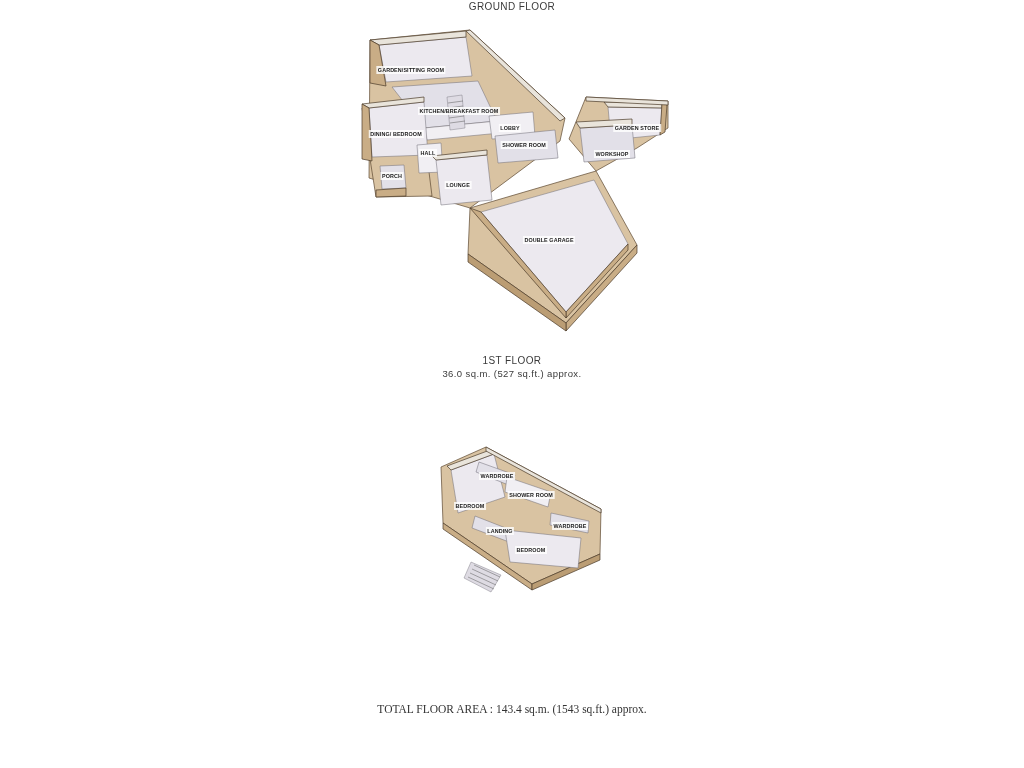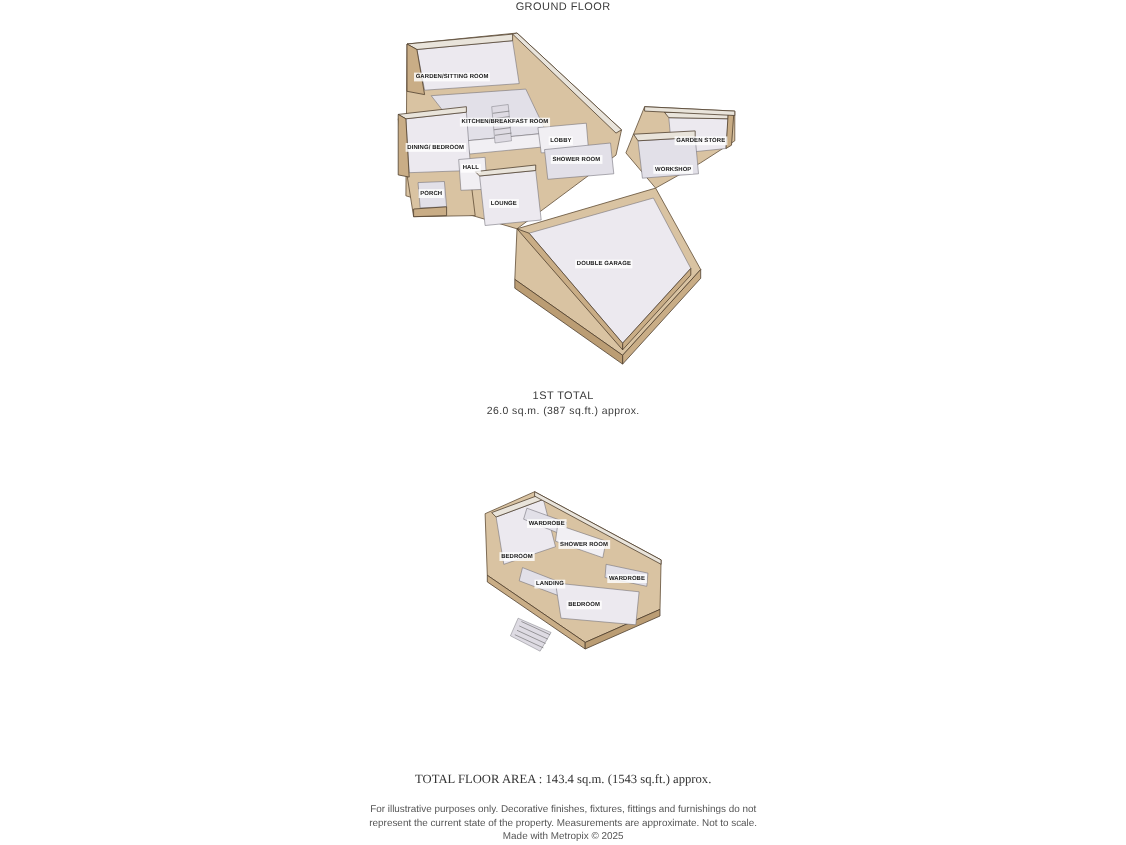--- a/index.html
+++ b/index.html
@@ -94,22 +94,22 @@
 </head>
 <body>
 
 <div class="page">
 
   <div class="floor-heading" id="gf-heading">
     <span class="title">GROUND FLOOR</span>
   </div>
 
   <div class="floor-heading" id="ff-heading">
-    <span class="title">1ST TOTAL</span>
-    <span class="area">26.0 sq.m. (387 sq.ft.) approx.</span>
+    <span class="title">1ST FLOOR</span>
+    <span class="area">36.0 sq.m. (527 sq.ft.) approx.</span>
   </div>
 
   <div class="stage">
     <svg width="1024" height="768" viewBox="0 0 1024 768" xmlns="http://www.w3.org/2000/svg">
       <defs>
         <style>
           .wall   { fill:#e9e4db; stroke:#4a3b2a; stroke-width:0.7; }
           .wallsd { fill:#c9ad86; stroke:#4a3b2a; stroke-width:0.7; }
           .wallsd2{ fill:#bb9d74; stroke:#4a3b2a; stroke-width:0.7; }
           .fl     { fill:#d9c3a2; stroke:#5b4730; stroke-width:0.7; }
@@ -226,19 +226,14 @@
   <div class="room-label" style="left:549px; top:240px;">DOUBLE GARAGE</div>
 
   <div class="room-label" style="left:497px; top:476px;">WARDROBE</div>
   <div class="room-label" style="left:470px; top:506px;">BEDROOM</div>
   <div class="room-label" style="left:531px; top:495px;">SHOWER ROOM</div>
   <div class="room-label" style="left:500px; top:531px;">LANDING</div>
   <div class="room-label" style="left:570px; top:526px;">WARDROBE</div>
   <div class="room-label" style="left:531px; top:550px;">BEDROOM</div>
 
   <div class="total-area">TOTAL FLOOR AREA : 143.4 sq.m. (1543 sq.ft.) approx.</div>
-  <div class="disclaimer">
-    <div>For illustrative purposes only. Decorative finishes, fixtures, fittings and furnishings do not</div>
-    <div>represent the current state of the property. Measurements are approximate. Not to scale.</div>
-    <div>Made with Metropix © 2025</div>
-  </div>
 
 </div>
 
 </body></html>

